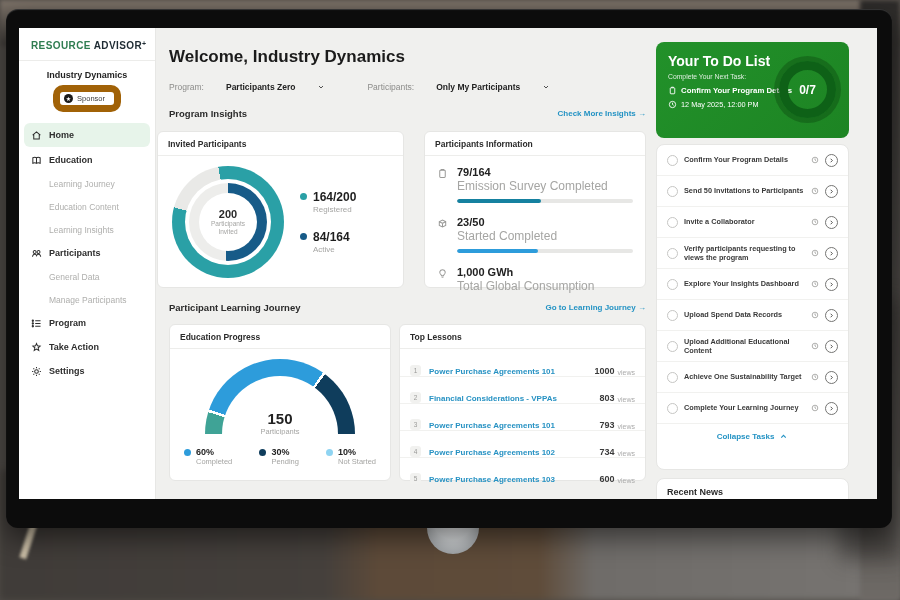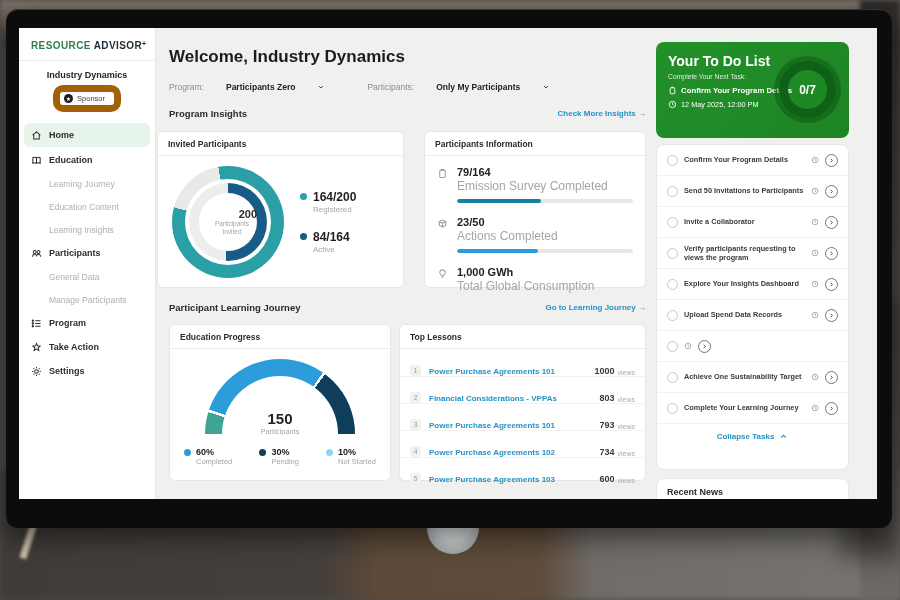--- a/index.html
+++ b/index.html
@@ -64,21 +64,21 @@
   .card { position:absolute; background:#fff; border:1px solid #E6E6E4; border-radius:6px; }
   .card-title { padding:7px 10px 6px 10px; font-size:8.5px; font-weight:bold; color:#2B2B2B;
     border-bottom:1px solid #EDEDEB; }
 
   
   .cardA-body { display:flex; align-items:center; padding:10px 8px 10px 14px; }
   .donut { position:relative; width:112px; height:112px; border-radius:50%; }
   .donut-mid { position:absolute; inset:13px; border-radius:50%; background:#fff; }
   .donut-ring2 { position:absolute; inset:4px; border-radius:50%; }
   .donut-center { position:absolute; inset:10px; border-radius:50%; background:#fff;
-    display:flex; flex-direction:column; align-items:flex-end; justify-content:center; text-align:center; }
+    display:flex; flex-direction:column; align-items:center; justify-content:center; text-align:center; }
   .donut-center .v { font-size:11px; font-weight:bold; color:#2a2a2a; }
   .donut-center .l { font-size:6.5px; color:#A5A5A3; line-height:1.3; width:50px; }
   .legend-col { margin-left:16px; }
   .leg-item { display:flex; gap:6px; margin-bottom:16px; }
   .leg-item:last-child { margin-bottom:0; }
   .leg-dot { width:7px; height:7px; border-radius:50%; margin-top:3px; flex:none; }
   .leg-val { font-size:12px; font-weight:bold; color:#1E1E1E; }
   .leg-lab { font-size:8px; color:#A5A5A3; margin-top:1px; }
 
   
@@ -304,21 +304,21 @@
             </span>
           </div>
           <div class="info-row">
             <span class="info-ic">
               <svg class="ic" width="11" height="11" viewBox="0 0 12 12" fill="none" stroke="#9a9a98" stroke-width="1.1">
                   <path d="M2.5 4 L6 2.2 L9.5 4 V8 L6 9.8 L2.5 8 Z M2.5 4 L6 5.8 L9.5 4 M6 5.8 V9.8"></path>
                 </svg>
             </span>
             <span class="info-main">
               <div class="info-val">23/50</div>
-              <div class="info-lab">Actions Completed</div>
+              <div class="info-lab">Started Completed</div>
               <div class="bar">
                   <div class="bar-fill" style="width:46%;background:#2D9CDB"></div>
                 </div>
             </span>
           </div>
           <div class="info-row">
             <span class="info-ic">
               <svg class="ic" width="11" height="11" viewBox="0 0 12 12" fill="none" stroke="#9a9a98" stroke-width="1.1">
                   <path d="M6 1.8 a3 3 0 0 1 1.8 5.4 c-.5.4-.8.8-.8 1.3 H5 c0-.5-.3-.9-.8-1.3 A3 3 0 0 1 6 1.8 Z"></path>
                   <path d="M5 10 h2"></path>
@@ -514,20 +514,21 @@
               </svg>
             </span>
           <span class="chev-btn">
               <svg class="ic" width="7" height="7" viewBox="0 0 12 12" fill="none" stroke="#4a4a48" stroke-width="1.6">
                 <path d="M4.5 3 L7.5 6 L4.5 9"></path>
               </svg>
             </span>
         </div>
         <div class="task-row">
           <span class="cb"></span>
+          <span class="task-lab">Upload Additional Educational Content</span>
           <span class="t-clock">
               <svg class="ic" width="8" height="8" viewBox="0 0 12 12" fill="none" stroke="#9a9a98" stroke-width="1.2">
                 <circle cx="6" cy="6" r="4.2"></circle>
                 <path d="M6 3.6 V6 L7.6 7"></path>
               </svg>
             </span>
           <span class="chev-btn">
               <svg class="ic" width="7" height="7" viewBox="0 0 12 12" fill="none" stroke="#4a4a48" stroke-width="1.6">
                 <path d="M4.5 3 L7.5 6 L4.5 9"></path>
               </svg>

